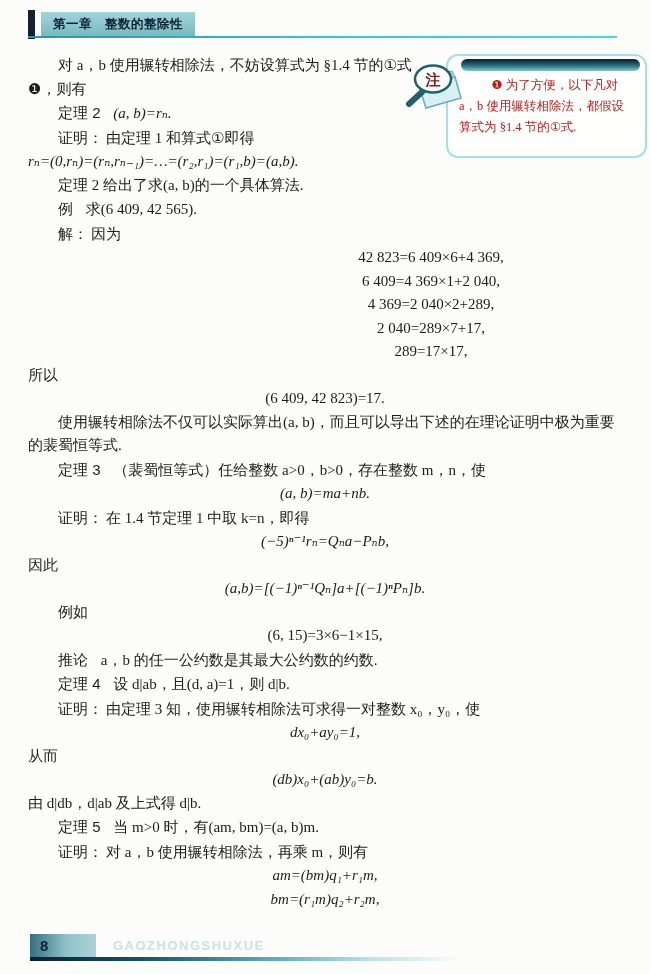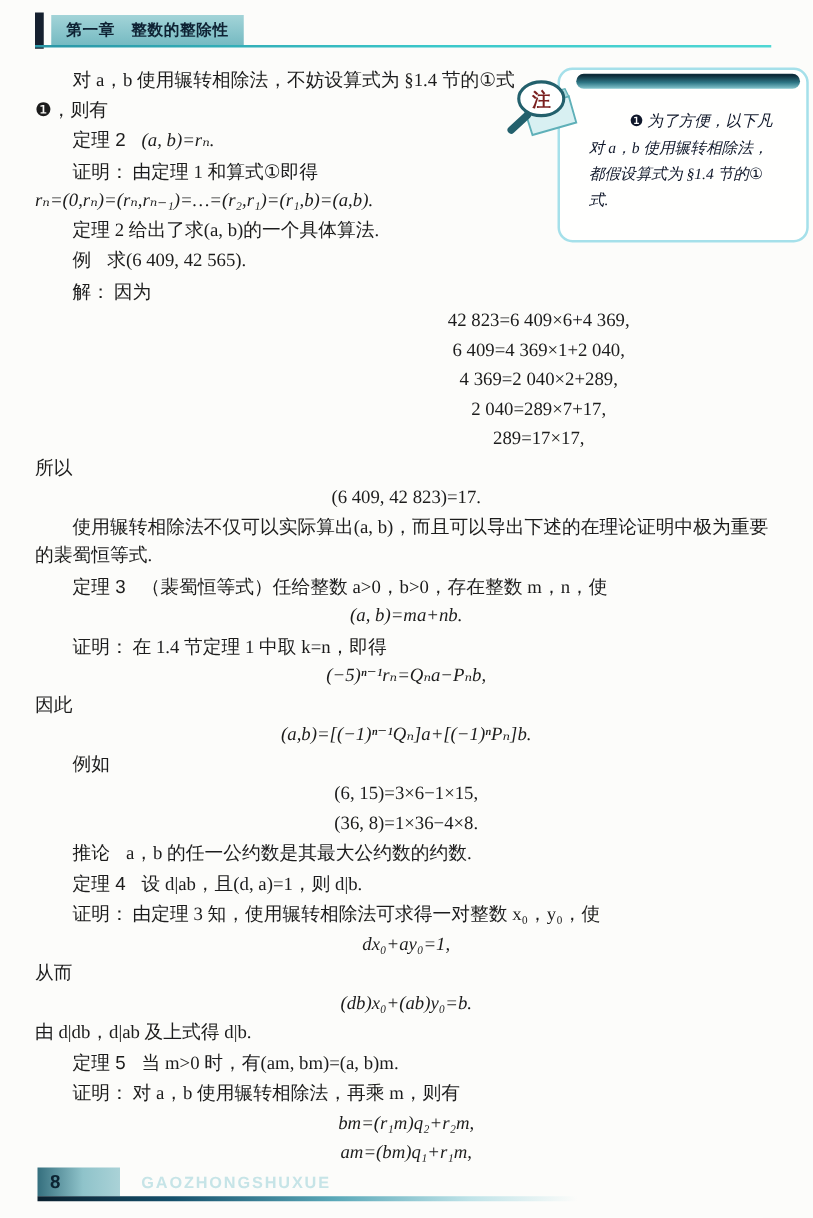--- a/index.html
+++ b/index.html
@@ -20,22 +20,22 @@
     background:linear-gradient(90deg,#2a96a6,#3bc8ca 55%,#4fd7d4);}
   
   .note{position:absolute;left:399px;top:54px;width:248px;z-index:3;}
   .note-box{
     position:relative;margin-left:47px;min-height:104px;background:#fffffe;
     border:2px solid #a5e0ea;border-radius:12px;box-sizing:border-box;
   }
   .note-topbar{position:absolute;top:3px;left:13px;right:5px;height:12px;border-radius:7px;
     background:linear-gradient(180deg,#0d2c3a 12%,#2d7584 58%,#86c6ce);}
   .note-text{
-    margin:12px;padding:19px 9px 9px 11px;text-indent:2.6em;
-    font-size:12.5px;line-height:21px;font-style:italic;color:#0f172a;
+    margin:0;padding:19px 9px 9px 11px;text-indent:2.6em;
+    font-size:12.5px;line-height:21px;color:#b91c1c;
   }
   .note-icon{position:absolute;left:0px;top:2px;}
   
   .body{position:absolute;left:28px;top:54px;width:594px;font-size:15px;line-height:23.5px;}
   .body p{margin:0;}
   .indent{text-indent:2em;}
   .narrow{width:408px;}
   .labeled{text-indent:2em;}
   .lbl{font-family:"Liberation Sans","DejaVu Sans",sans-serif;font-weight:normal;margin-right:.85em;}
   .lbl.c{margin-right:.2em;}
@@ -124,21 +124,20 @@
 
     <p class="labeled">
       <span class="lbl c">证明：</span><span>在 1.4 节定理 1 中取 k=n，即得</span>
     </p>
     <p class="eq eq-center m-it">(−5)ⁿ⁻¹rₙ=Qₙa−Pₙb,</p>
     <p>因此</p>
     <p class="eq eq-center m-it">(a,b)=[(−1)ⁿ⁻¹Qₙ]a+[(−1)ⁿPₙ]b.</p>
 
     <p class="indent">例如</p>
     <p class="eq eq-center">(6, 15)=3×6−1×15,</p>
-    <p class="eq eq-center">(36, 8)=1×36−4×8.</p>
 
     <p class="labeled">
       <span class="lbl">推论</span><span>a，b 的任一公约数是其最大公约数的约数.</span>
     </p>
     <p class="labeled">
       <span class="lbl">定理 4</span><span>设 d|ab，且(d, a)=1，则 d|b.</span>
     </p>
     <p class="labeled">
       <span class="lbl c">证明：</span><span>由定理 3 知，使用辗转相除法可求得一对整数 x₀，y₀，使</span>
     </p>
@@ -146,21 +145,21 @@
     <p>从而</p>
     <p class="eq eq-center m-it">(db)x₀+(ab)y₀=b.</p>
     <p>由 d|db，d|ab 及上式得 d|b.</p>
 
     <p class="labeled">
       <span class="lbl">定理 5</span><span>当 m&gt;0 时，有(am, bm)=(a, b)m.</span>
     </p>
     <p class="labeled">
       <span class="lbl c">证明：</span><span>对 a，b 使用辗转相除法，再乘 m，则有</span>
     </p>
+    <p class="eq eq-center m-it">am=(bm)q₁+r₁m,</p>
     <p class="eq eq-center m-it">bm=(r₁m)q₂+r₂m,</p>
-    <p class="eq eq-center m-it">am=(bm)q₁+r₁m,</p>
   </main>
 
   <div class="pagenum-box">8</div>
   <div class="watermark">GAOZHONGSHUXUE</div>
   <div class="footer-bar"></div>
 
 </div>
 
 </body></html>

